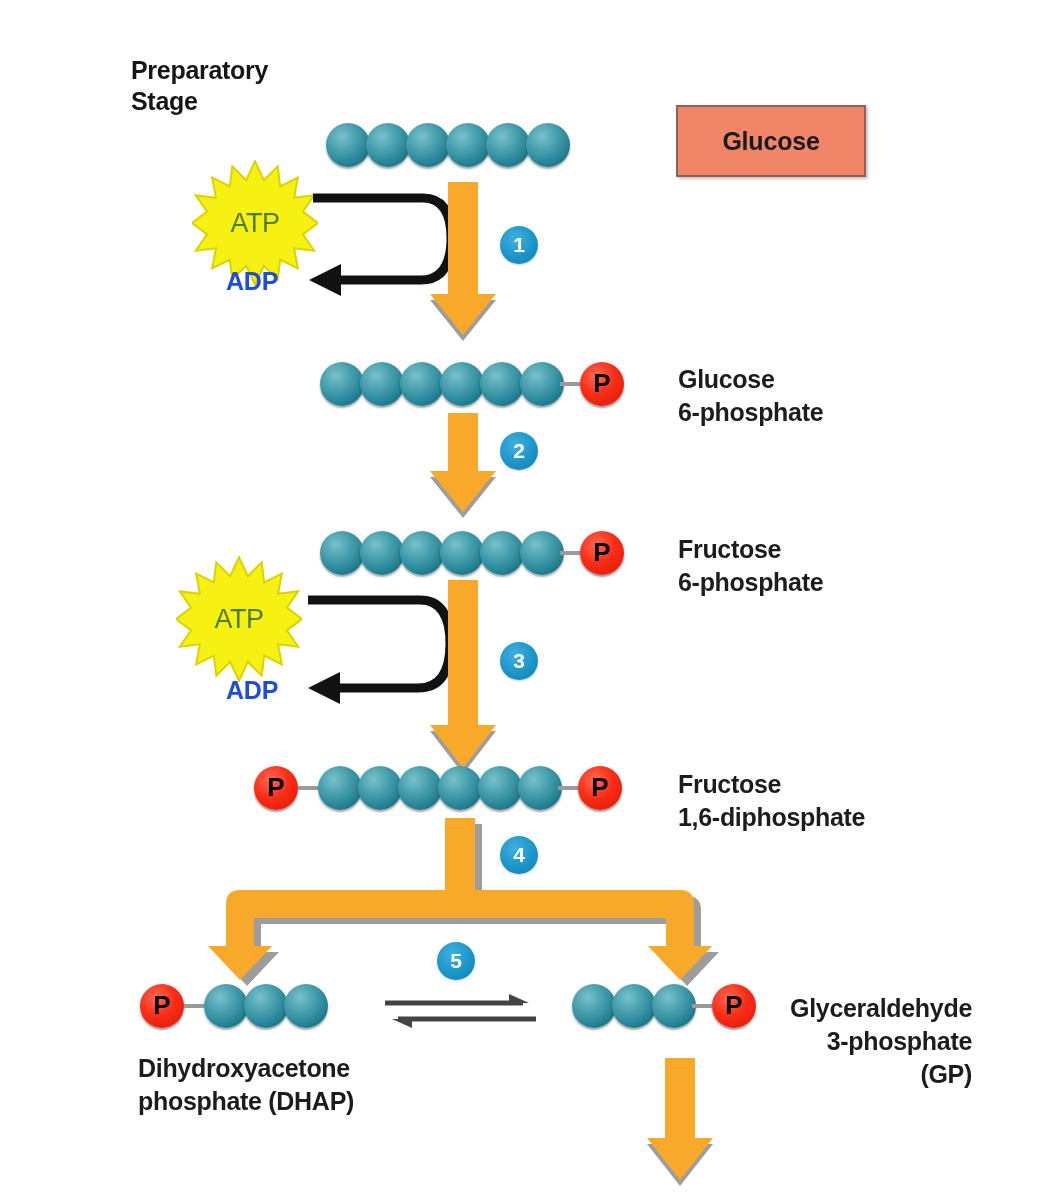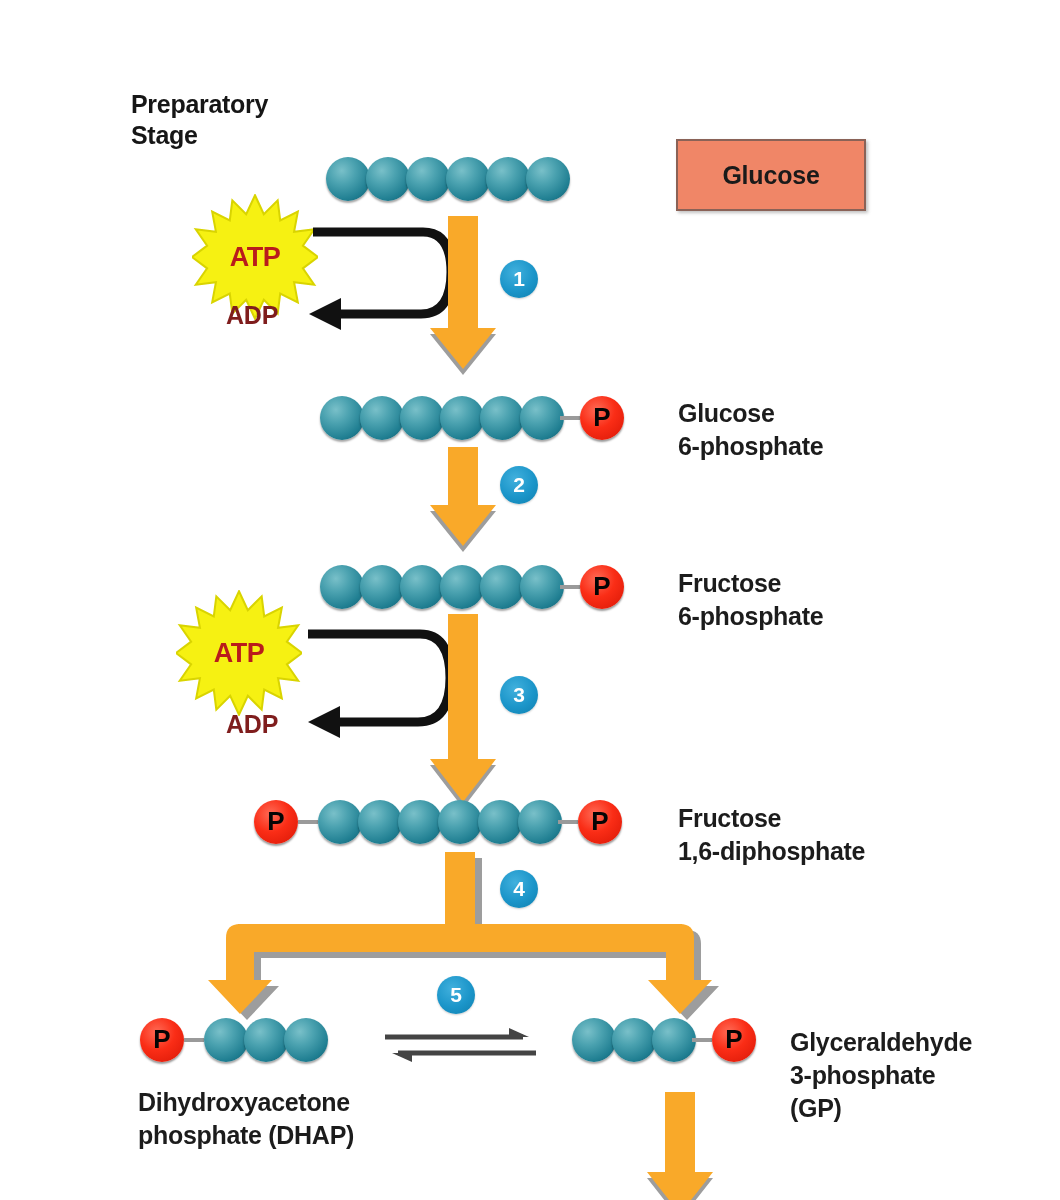--- a/index.html
+++ b/index.html
@@ -6,21 +6,21 @@
   html, body {
     margin: 0; padding: 0;
     background: #ffffff;
   }
   body {
     width: 1060px; height: 1200px;
     position: relative;
     font-family: "Liberation Sans", sans-serif;
     overflow: hidden;
   }
-  #stage { position: absolute; inset: 0; margin-top: 34px; }
+  #stage { position: absolute; inset: 0; }
 
   
   .hdr {
     position: absolute;
     font-weight: bold;
     font-size: 25px;
     line-height: 31px;
     color: #161616;
     letter-spacing: -0.3px;
     white-space: pre-line;
@@ -31,21 +31,21 @@
     font-size: 25px;
     line-height: 33px;
     color: #1c1c1c;
     letter-spacing: -0.3px;
     white-space: pre-line;
   }
   .nrg-label {
     position: absolute;
     font-weight: bold;
     font-size: 25px;
-    color: #7f1d1d;
+    color: #1d4ed8;
     letter-spacing: -0.2px;
   }
 
   
   .legend-box {
     position: absolute;
     background: #F08667;
     border: 2px solid #8a6257;
     box-shadow: 2px 2px 3px rgba(120,120,120,.45);
     display: flex; align-items: center; justify-content: center;
@@ -98,21 +98,21 @@
     color: #ffffff; font-weight: bold; font-size: 21px; line-height: 1;
     margin-top: -1px;
   }
 
   
   .burst { position: absolute; }
   .burst svg { display: block; }
   .burst-text {
     position: absolute; inset: 0;
     display: flex; align-items: center; justify-content: center;
-    font-weight: bold; font-size: 27px; color: #b91c1c;
+    font-weight: normal; font-size: 27px; color: #4d7c0f;
     letter-spacing: -0.5px;
     pointer-events: none;
   }
 
   
   .hook { position: absolute; }
   .hook svg { display: block; overflow: visible; }
 
   
   .revarrow { position: absolute; }
@@ -312,21 +312,21 @@
 
   <div class="chain" style="left:572px; top:984px;">
     <div class="carbon"></div>
     <div class="carbon"></div>
     <div class="carbon"></div>
     <div class="bond"></div>
     <div class="phos">
       <span>P</span>
     </div>
   </div>
-  <div class="mol-label" style="left:790px; top:992px;">Glyceraldehyde
+  <div class="mol-label" style="left:790px; top:992px;text-align:right;">Glyceraldehyde
 3-phosphate
 (GP)</div>
 
   <div class="arrow-down" style="left:645px; top:1058px;">
     <svg width="80" height="135" viewBox="0 0 80 135">
       <g transform="translate(7,6)">
         <path d="M13 0 h30 v80 h18 L28 122 L-5 80 h18 Z" fill="#8c8c8c" opacity="0.85"></path>
       </g>
       <path d="M13 0 h30 v80 h18 L28 122 L-5 80 h18 Z" fill="#F9A929" transform="translate(7,0)"></path>
     </svg>

